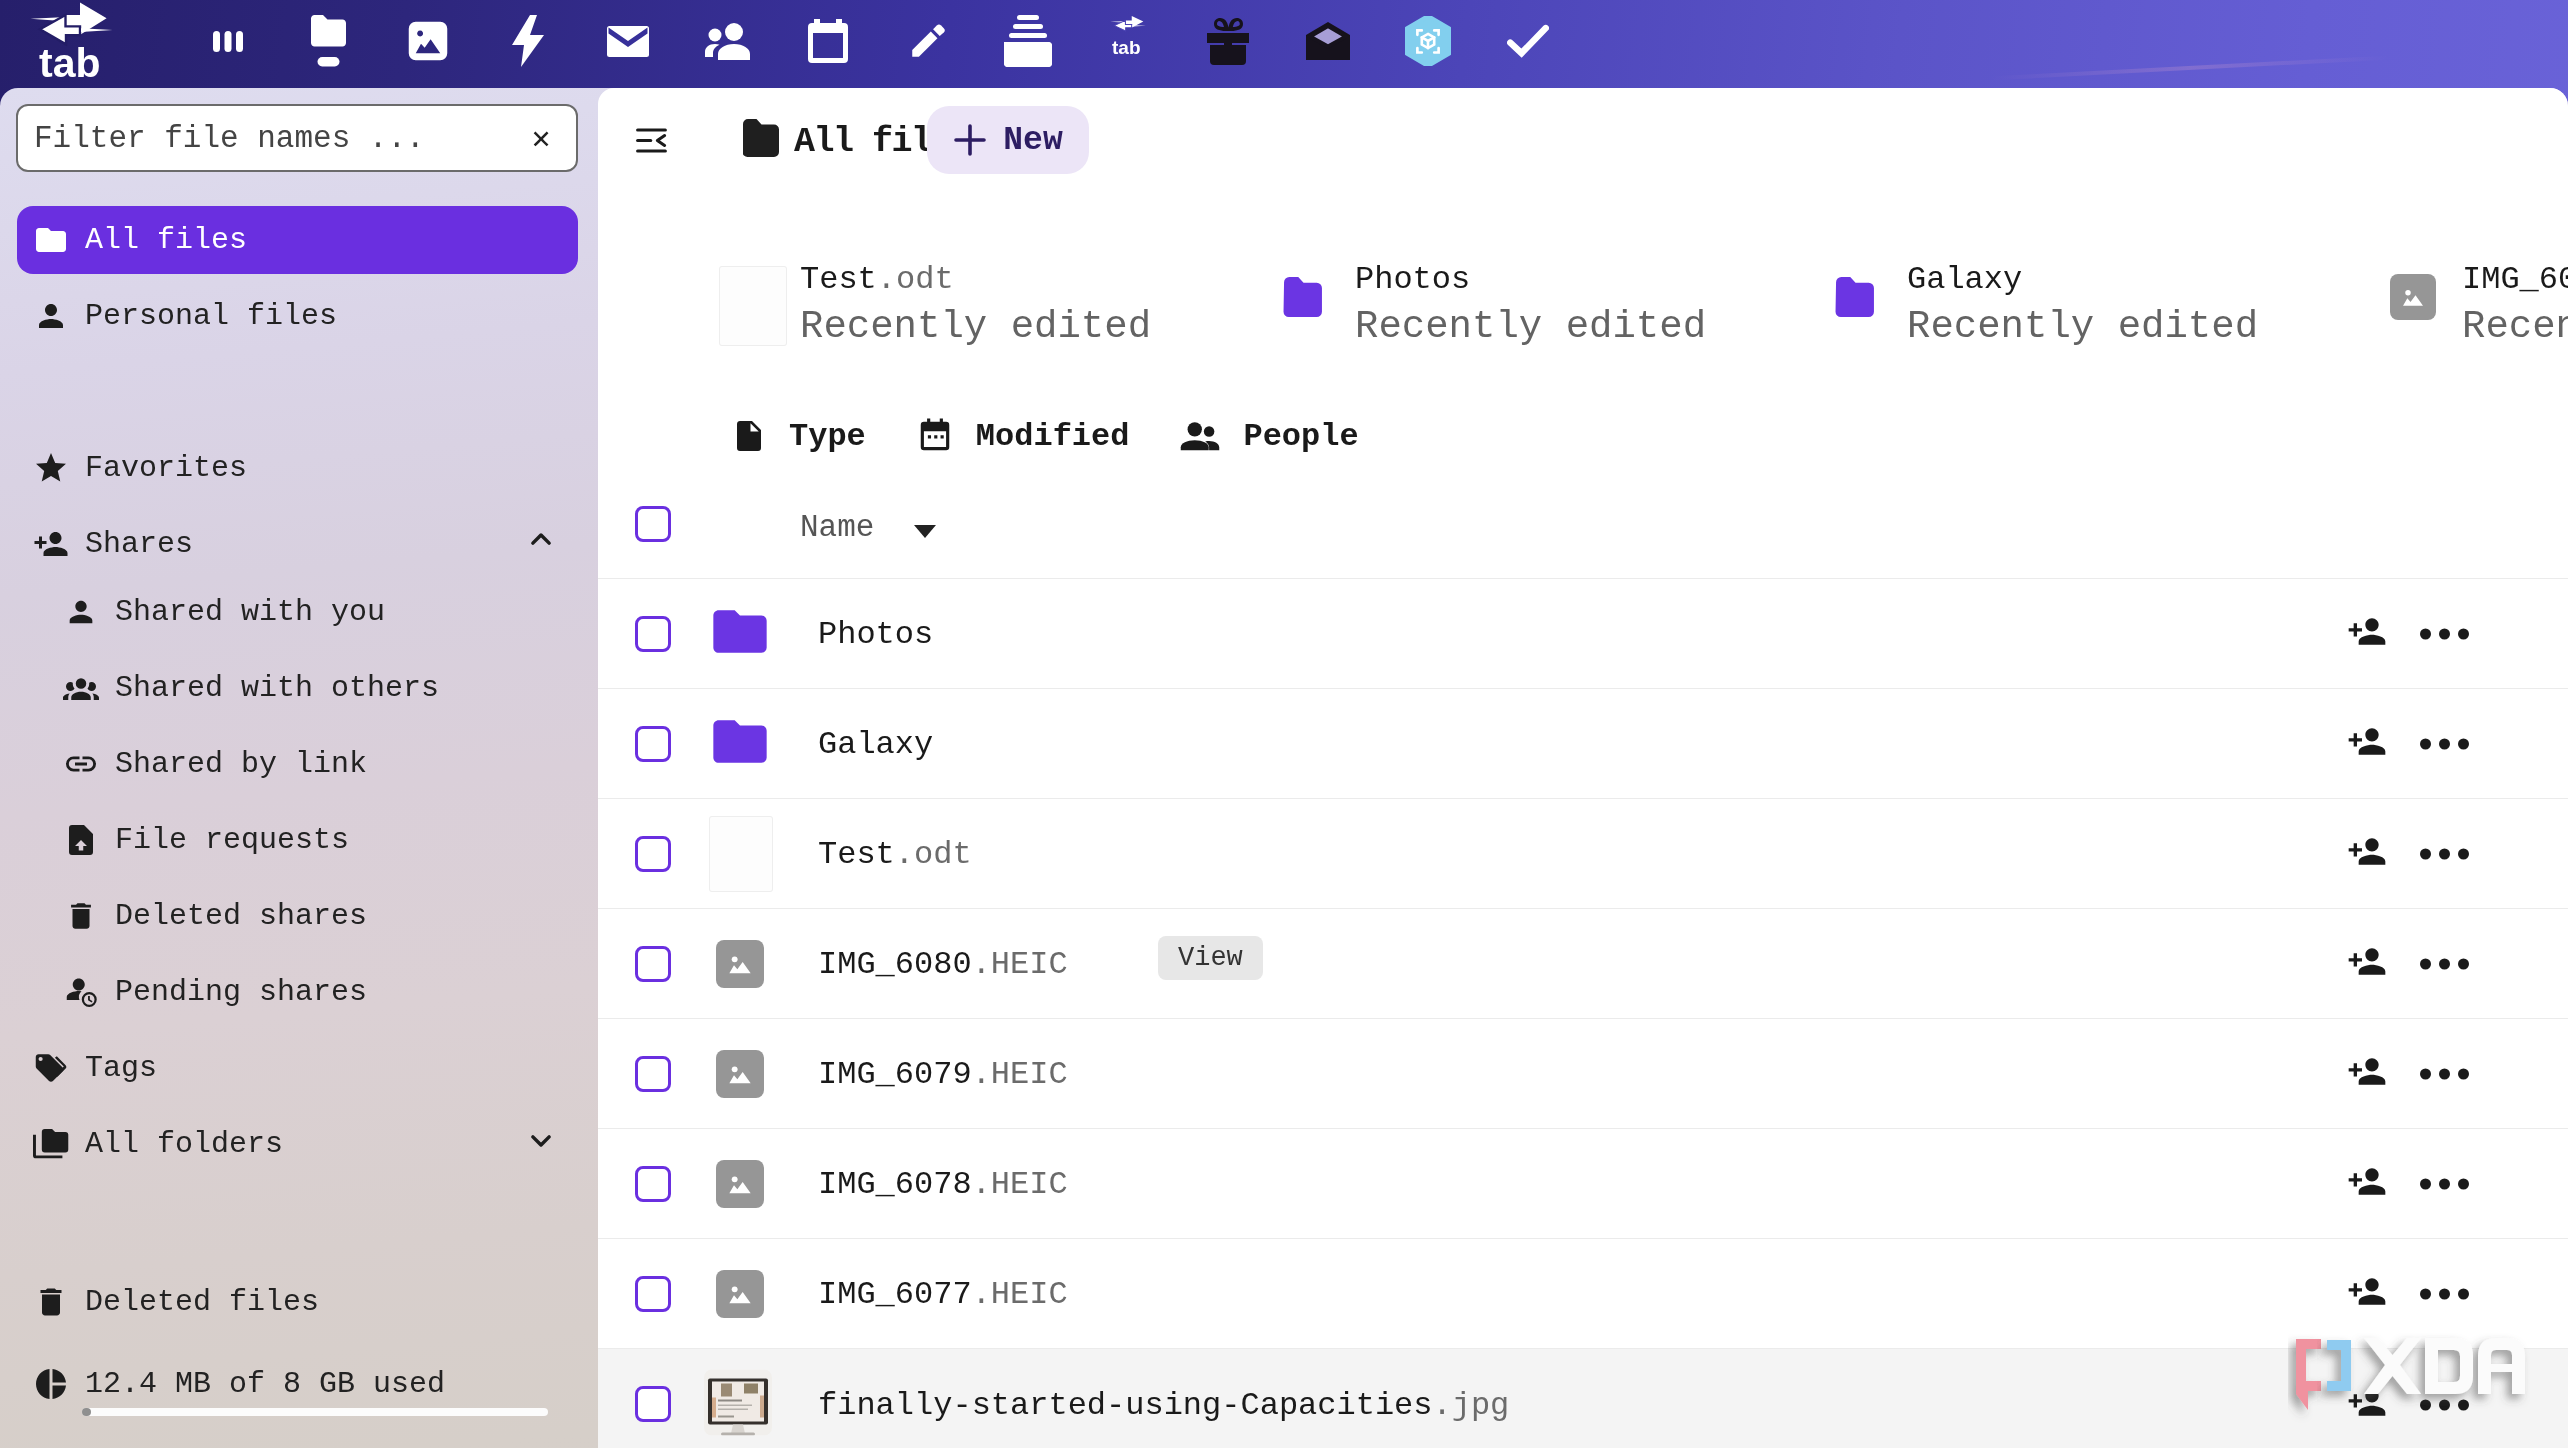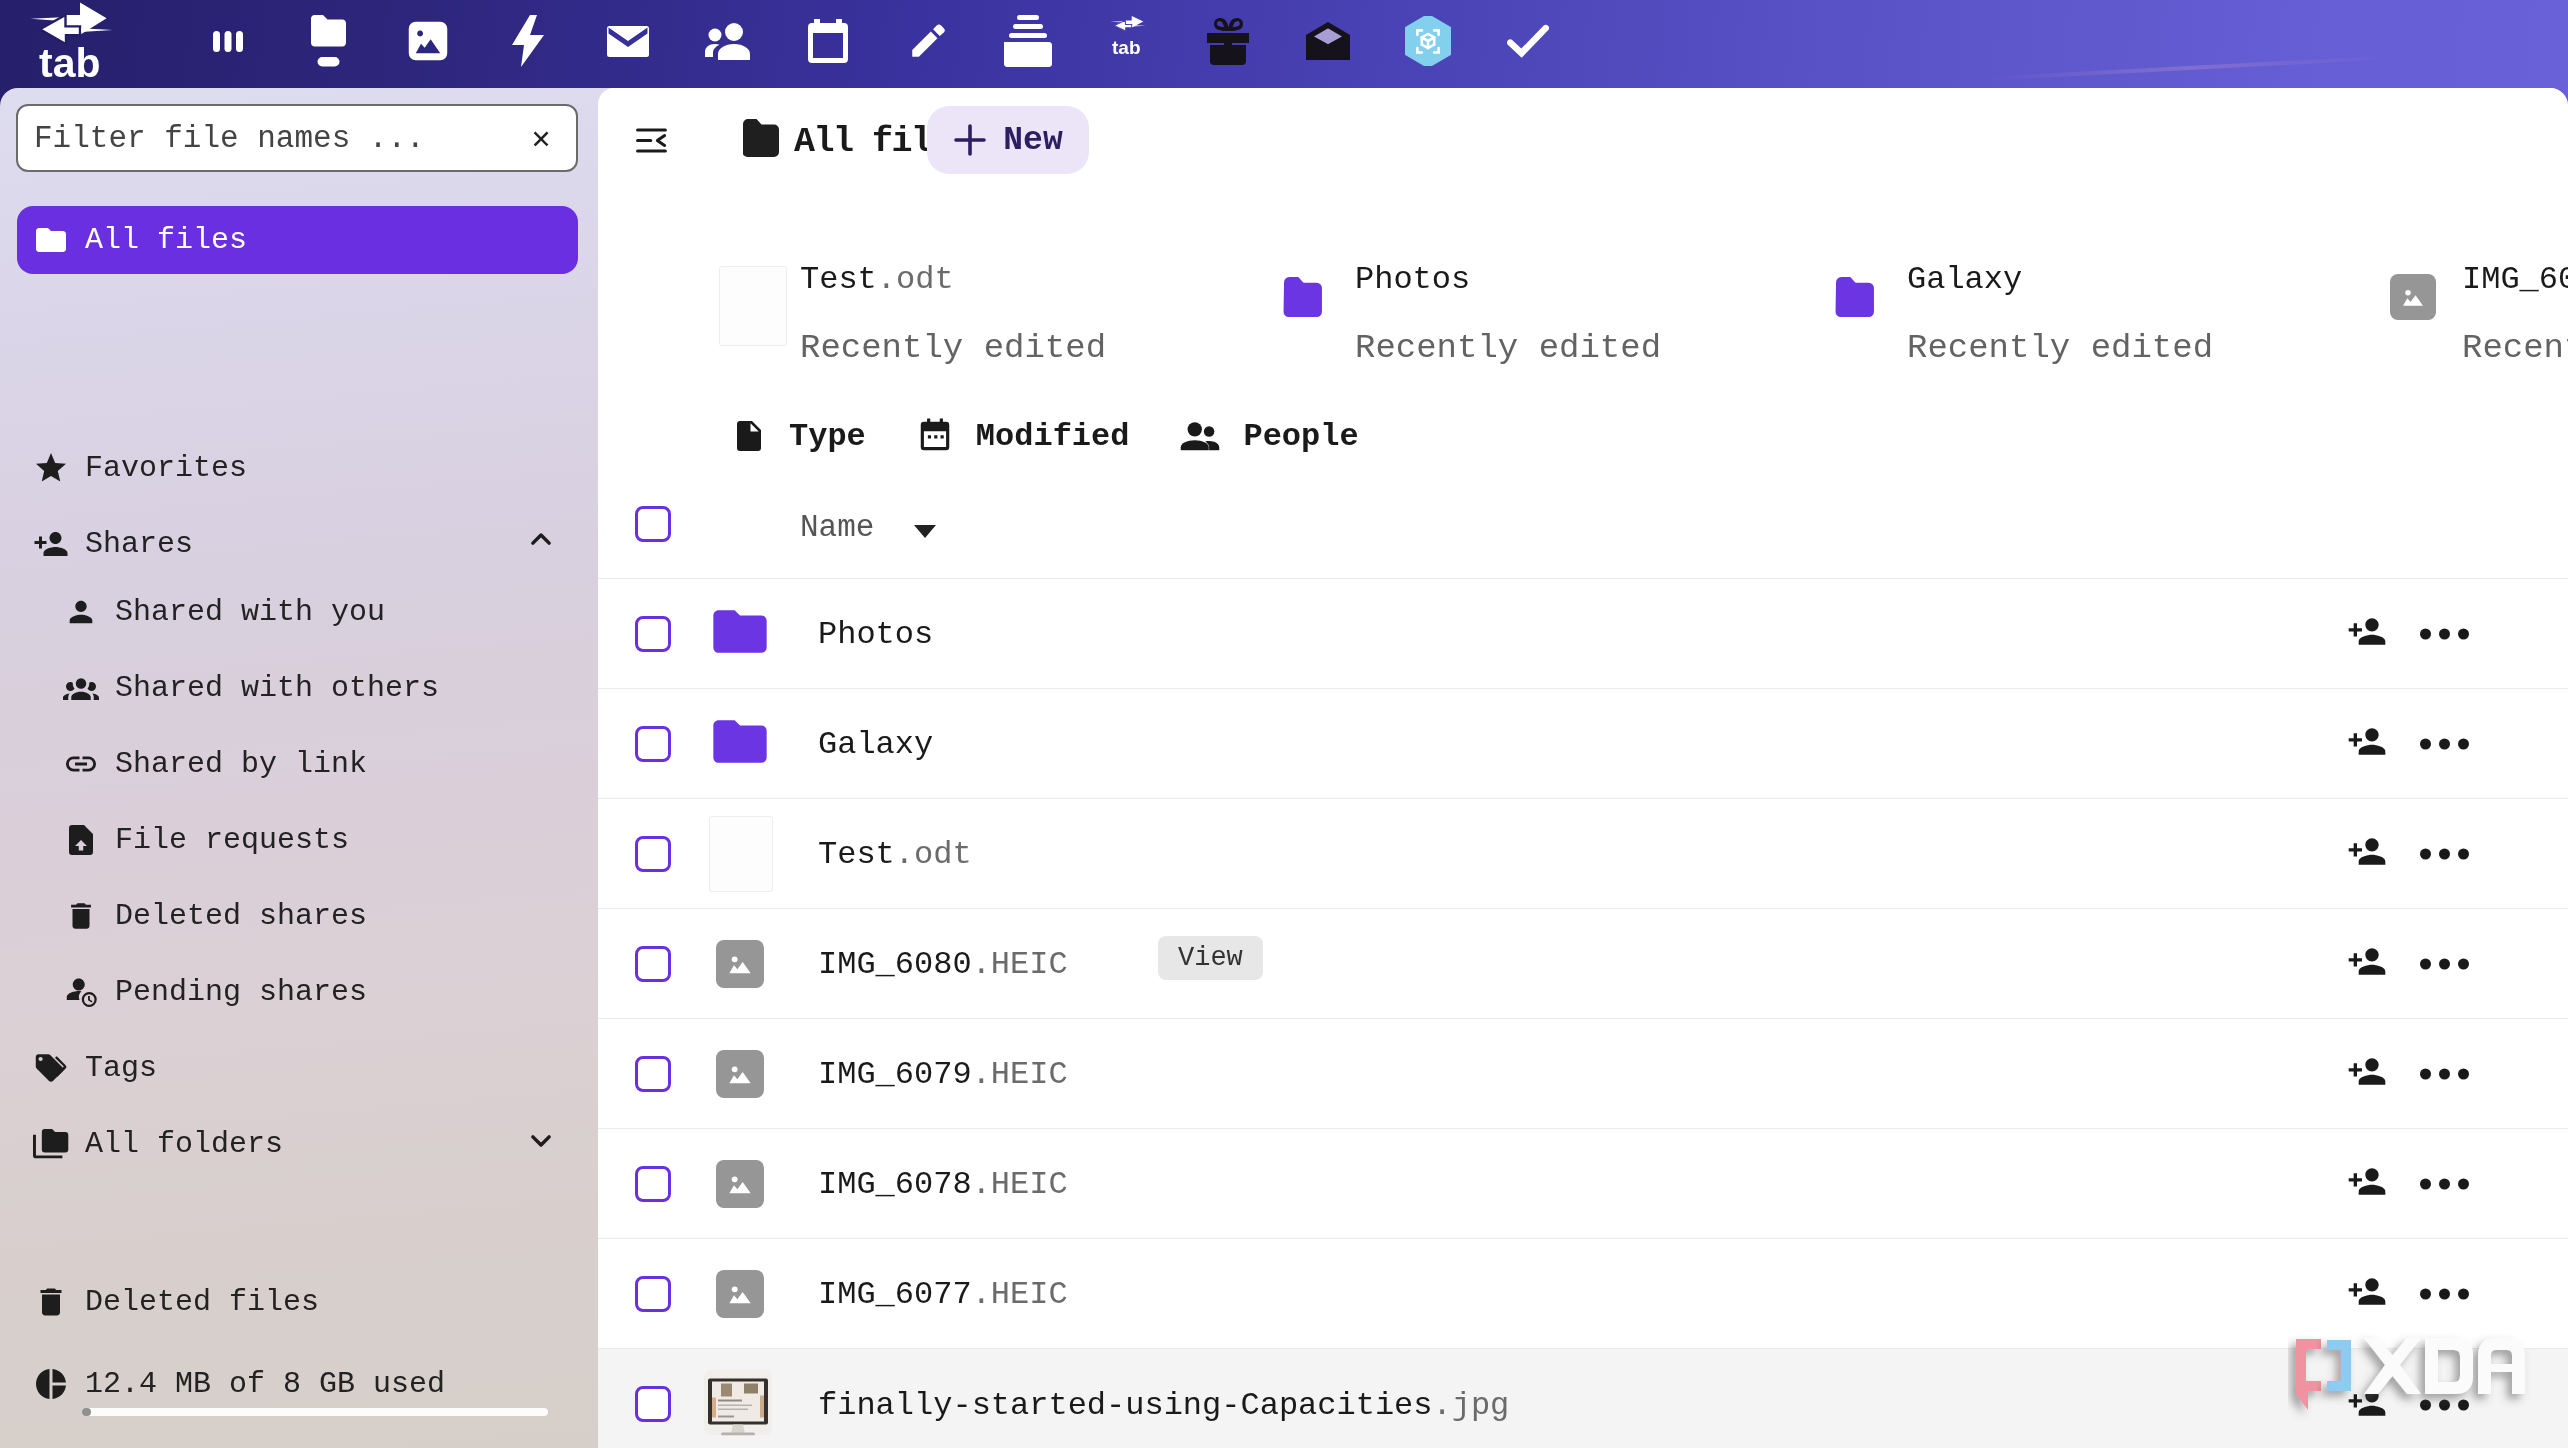--- a/index.html
+++ b/index.html
@@ -47,21 +47,21 @@
   background:#ece5f7; border-radius:22px; color:#2d1d63;
   display:flex; align-items:center; justify-content:center;
   font-size:33px; font-weight:bold;
 }
 
 .card { position:absolute; top:176px; height:90px; }
 .card .icon { position:absolute; top:4px; }
 .card .t1 { position:absolute; left:80px; top:-3px; font-size:32px; color:#1a1a1a; white-space:nowrap;}
 .card .t1 .ext { color:#6b6b6b; }
 .card.c2 .t1, .card.c2 .t2 { left:72px; }
-.card .t2 { position:absolute; left:80px; top:41px; font-size:34px; color:#636363; white-space:nowrap;margin-top:24px;}
+.card .t2 { position:absolute; left:80px; top:41px; font-size:39px; color:#636363; white-space:nowrap;}
 .docthumb { width:66px; height:78px; background:#fdfdfd; box-shadow:0 0 0 1px #eee; border-radius:2px;}
 .docthumb.small { width:62px; height:74px; }
 
 .chips { position:absolute; left:133px; top:327px; display:flex; gap:50px; }
 .chip { display:flex; align-items:center; font-size:32px; font-weight:bold; color:#1a1a1a; }
 .chip svg { margin-right:22px; }
 
 .thead { position:absolute; left:0; top:400px; width:1970px; height:90px; }
 .thead .name { position:absolute; left:202px; top:22px; font-size:31px; color:#555; }
 .thead .caret { position:absolute; left:316px; top:37px; width:0; height:0; border-left:11px solid transparent; border-right:11px solid transparent; border-top:13px solid #222; }
@@ -202,20 +202,27 @@
     <div class="search">
         <div class="ph">Filter file names ...</div>
         <div class="x">✕</div>
       </div>
     <div class="navitem active" style="top:118px">
       <span class="ic">
           <svg width="36" height="36" viewBox="0 0 24 24" fill="#fff">
             <path d="M10 4H4c-1.1 0-2 .9-2 2v12c0 1.1.9 2 2 2h16c1.1 0 2-.9 2-2V8c0-1.1-.9-2-2-2h-8l-2-2z"></path>
           </svg>
         </span>All files
+    </div>
+    <div class="navitem" style="top:194px">
+      <span class="ic">
+          <svg width="36" height="36" viewBox="0 0 24 24" fill="#1d1d1d">
+            <path d="M12 12c2.21 0 4-1.79 4-4s-1.79-4-4-4-4 1.79-4 4 1.79 4 4 4zm0 2c-2.67 0-8 1.34-8 4v2h16v-2c0-2.66-5.33-4-8-4z"></path>
+          </svg>
+        </span>Personal files
     </div>
     <div class="navitem" style="top:346px">
       <span class="ic">
           <svg width="40" height="40" viewBox="0 0 24 24" fill="#1d1d1d">
             <path d="M12 17.27L18.18 21l-1.64-7.03L22 9.24l-7.19-.61L12 2 9.19 8.63 2 9.24l5.46 4.73L5.82 21z"></path>
           </svg>
         </span>Favorites
     </div>
     <div class="navitem" style="top:422px">
       <span class="ic">

